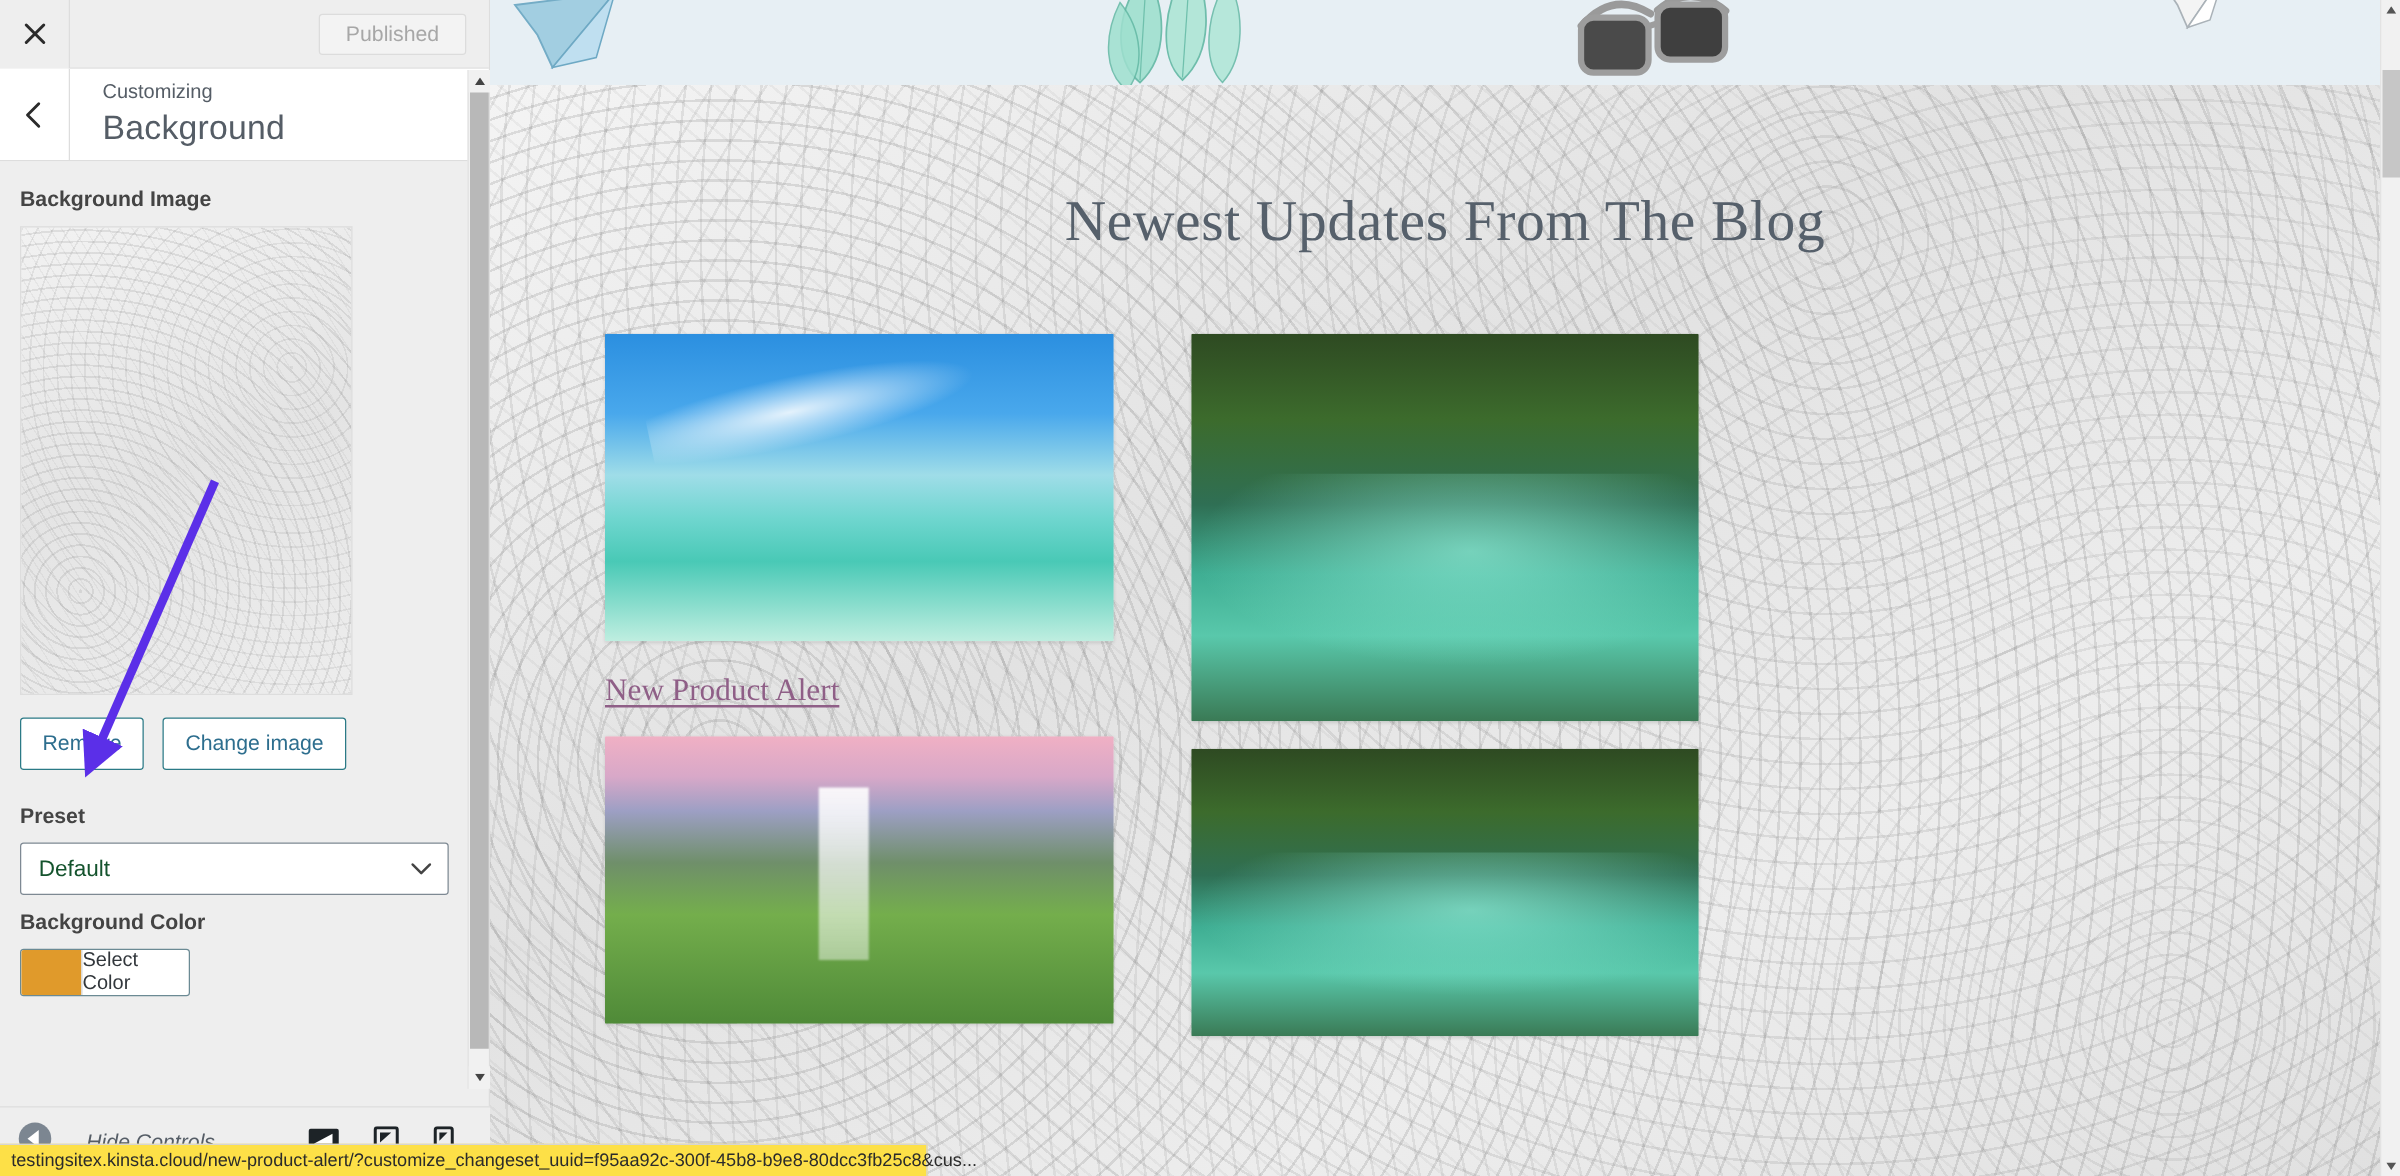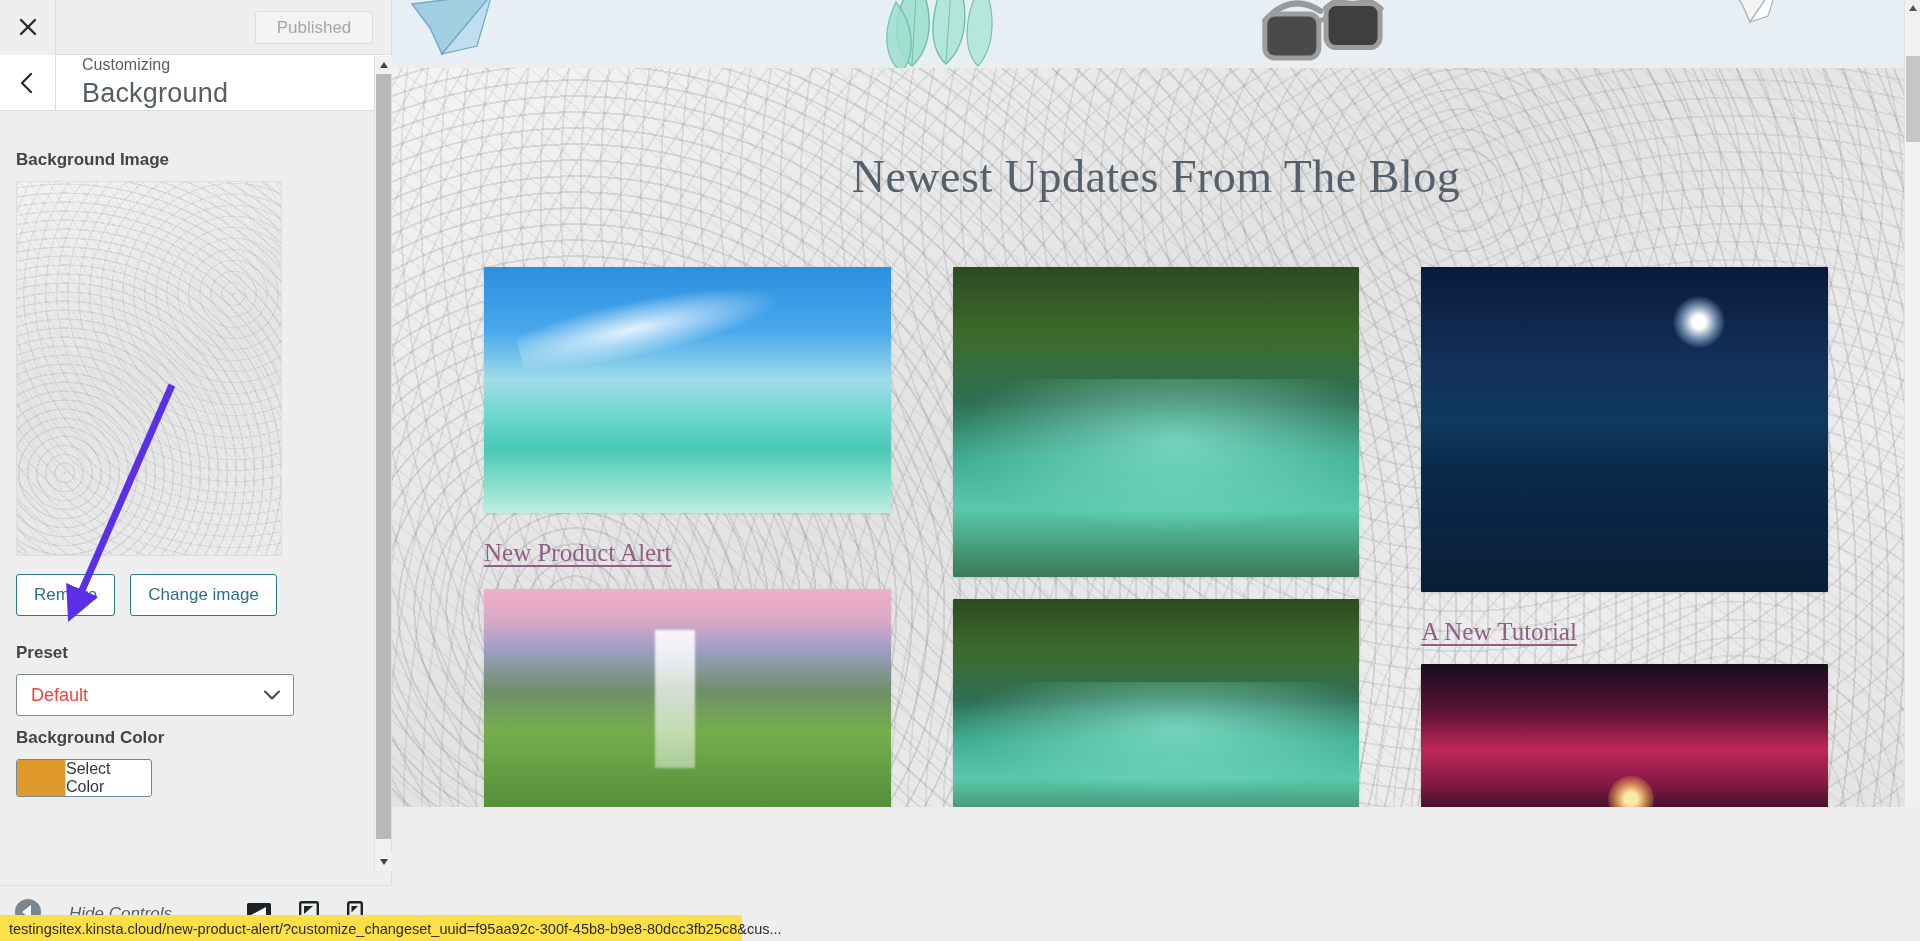--- a/index.html
+++ b/index.html
@@ -42,21 +42,21 @@
     background: #f3f3f3;
     border: 1px solid #dcdcdc;
     border-radius: 3px;
     color: #a7a7a7;
     font-size: 17px;
     cursor: default;
   }
 
   #panel-title-bar {
     position: relative;
-    height: 56px;
+    height: 74px;
     background: #ffffff;
     border-bottom: 1px solid #dddddd;
     display: flex; align-items: stretch;
   }
   #back-btn {
     width: 56px;
     display: flex; align-items: center; justify-content: center;
     background: #ffffff;
     border-right: 1px solid #dddddd;
     cursor: pointer;
@@ -106,27 +106,27 @@
     border: 1px solid #2b7a86;
     border-radius: 3px;
     color: #2d6e8e;
     font-size: 17px;
     cursor: pointer;
   }
 
   #preset-block { margin-top: 27px; }
   #preset-select {
     position: relative;
-    width: 278px; height: 42px;
+    width: 343px; height: 42px;
     background: #ffffff;
     border: 1px solid #7e8993;
     border-radius: 3px;
     display: flex; align-items: center;
     padding: 0 14px;
-    font-size: 18px; color: #ef4444;
+    font-size: 18px; color: #14532d;
     cursor: pointer;
   }
   #preset-select .chev {
     position: absolute; right: 13px; top: 50%; transform: translateY(-50%);
   }
 
   #bgcolor-block { margin-top: 12px; }
   #color-btn {
     width: 136px; height: 38px;
     border: 1px solid #6b8a94;
@@ -180,21 +180,21 @@
     display: flex; align-items: center; gap: 27px;
     padding-left: 14px; cursor: pointer; font-style: italic;
   }
   #hide-controls .lbl { font-size: 17px; color: #555d66; }
   #device-group { margin-left: auto; display: flex; align-items: center; gap: 26px; padding-right: 28px; }
   .device-btn { cursor: pointer; display:flex; align-items:center; justify-content:center; }
 
   
   #preview {
     position: absolute; left: 392px; top: 0;
-    width: 1528px; height: 807px;
+    width: 1528px; height: 941px;
     overflow: hidden;
     background: #737373;
   }
   #top-strip {
     position: relative;
     height: 68px;
     background: #e6eef3;
     overflow: hidden;
   }
   #site-body {
@@ -396,29 +396,20 @@
 
         <div class="post-col">
           <div class="post-thumb" style="height:310px">
               <div class="ph ph-river"></div>
             </div>
           <div class="post-thumb" style="height:230px; margin-top:22px">
               <div class="ph ph-river"></div>
             </div>
         </div>
 
-        <div class="post-col">
-          <div class="post-thumb" style="height:325px">
-              <div class="ph ph-lake"></div>
-            </div>
-          <a class="post-title" style="color: rgb(143, 95, 135);">A New Tutorial</a>
-          <div class="post-thumb" style="height:215px; margin-top:18px">
-              <div class="ph ph-tree"></div>
-            </div>
-        </div>
       </div>
     </div>
 
     <div id="pv-scroll">
       <div id="pv-arrow-up">
         <svg width="8" height="6" viewBox="0 0 8 6">
             <polygon points="4,0 8,6 0,6" fill="#555"></polygon>
           </svg>
       </div>
       <div id="pv-thumb"></div>

